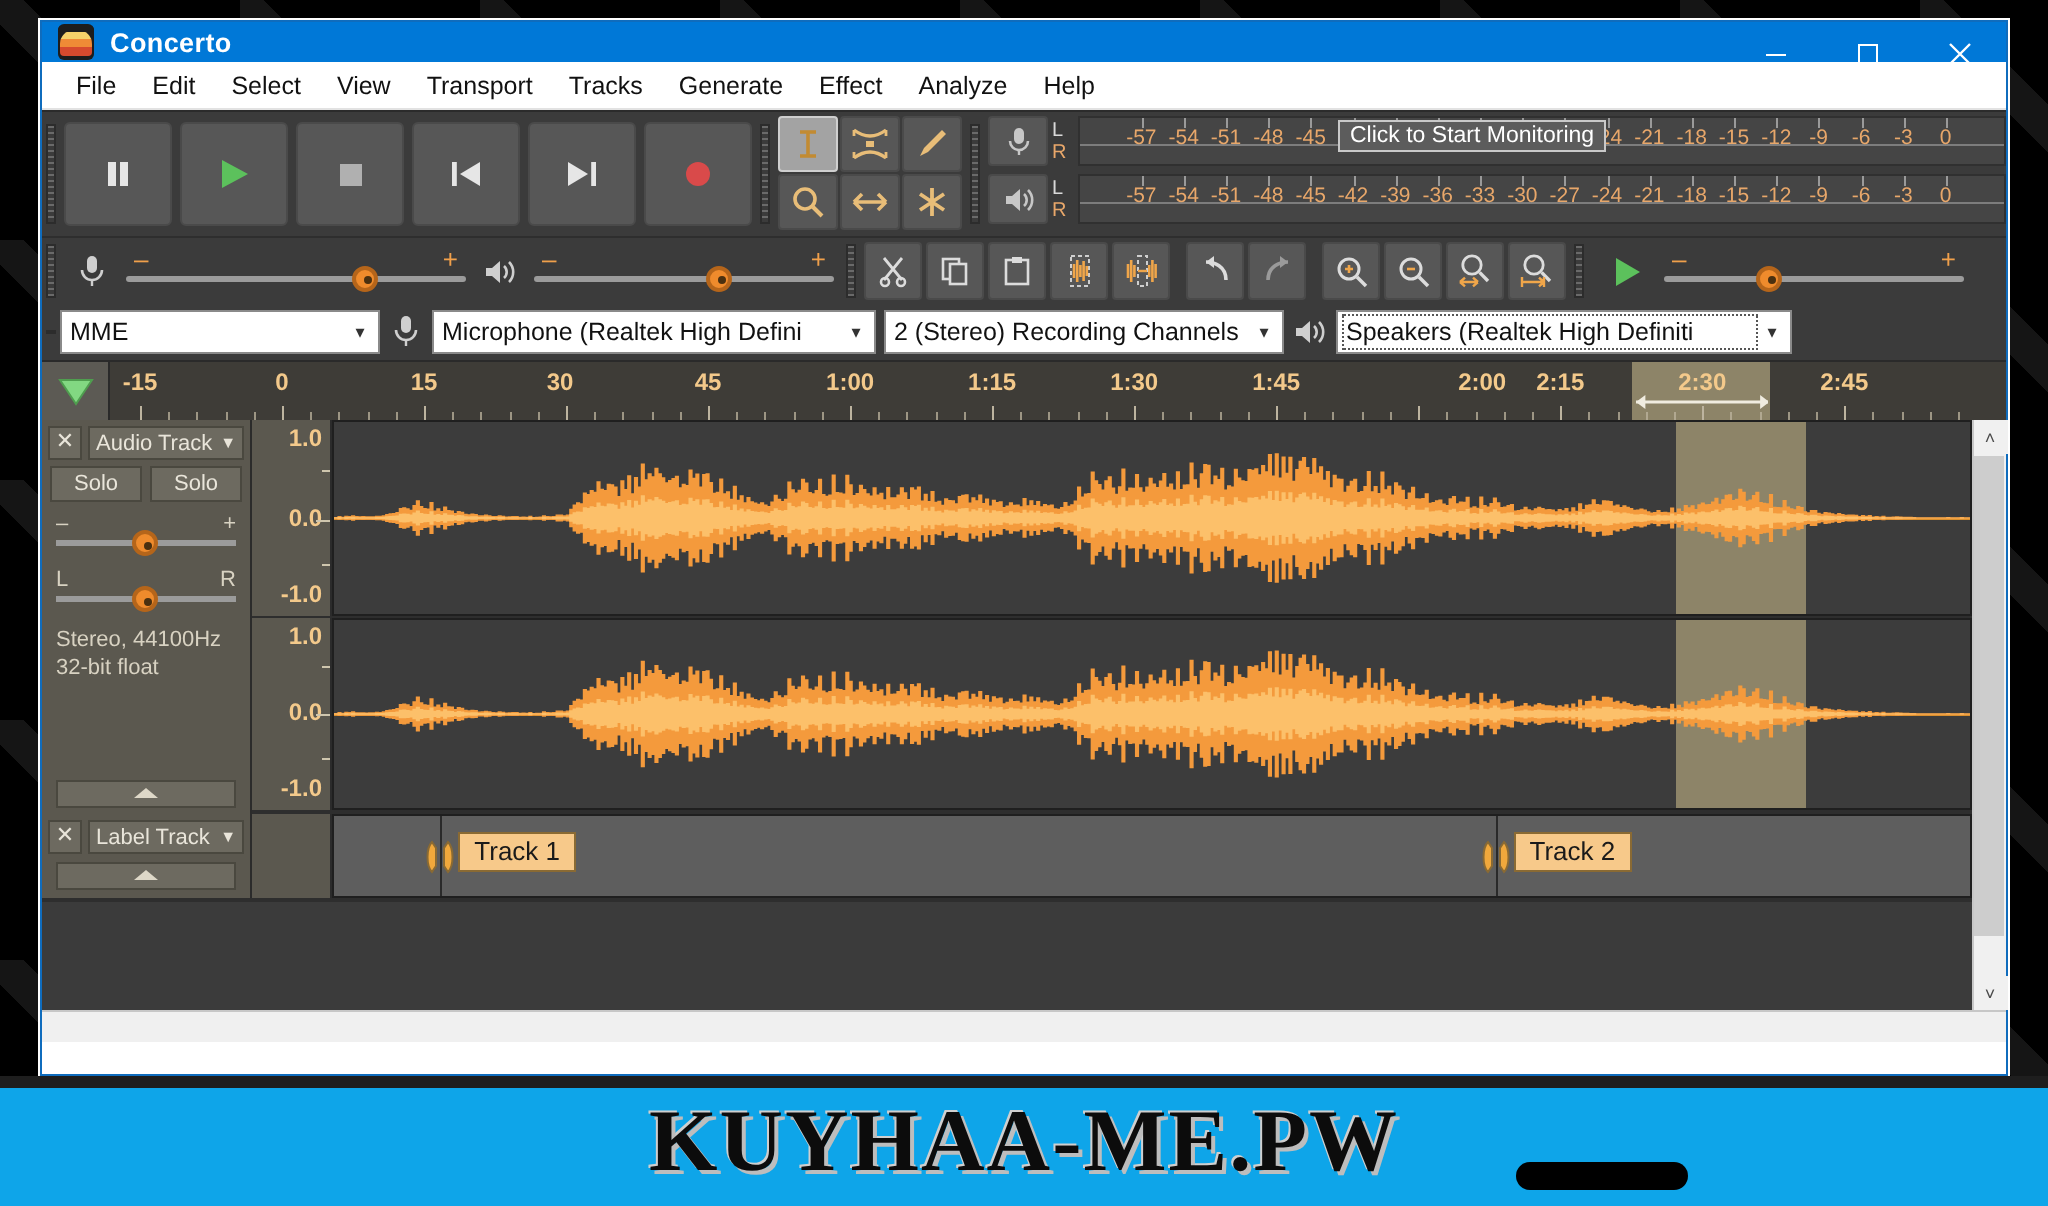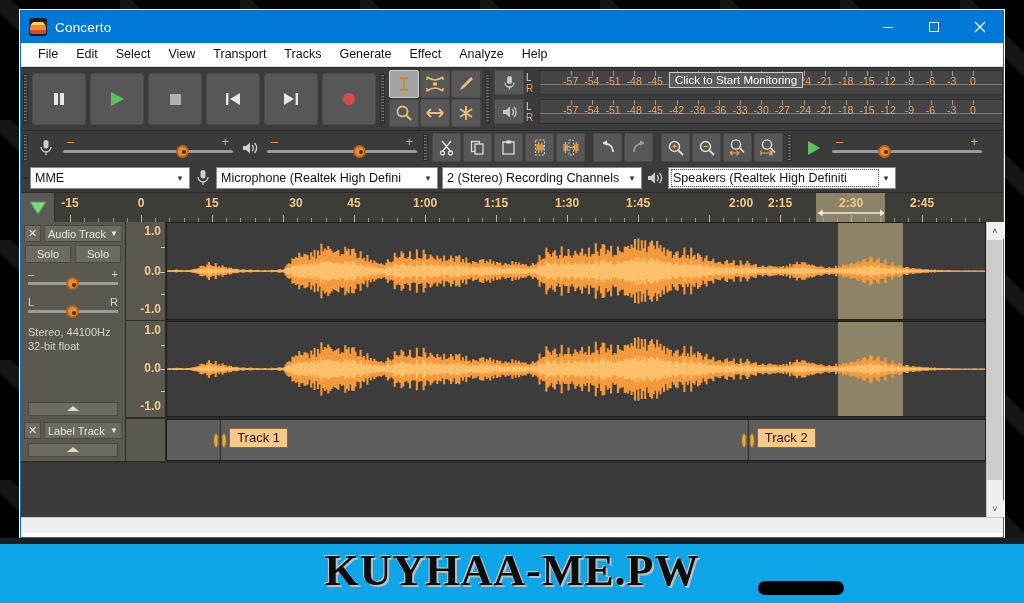--- a/index.html
+++ b/index.html
@@ -19,43 +19,43 @@
   }
   #win {
     position: absolute; left: 20px; top: 10px;
     width: 984px; height: 528px;
     background: #ffffff;
     border: 1px solid #0f6cbd;
     box-shadow: 0 0 0 1px #ffffff;
   }
   
   #titlebar {
-    height: 32px; background: #0078d7; color: #fff;
-    display: flex; align-items: center; position: relative;
+    height: 20px; background: #0078d7; color: #fff;
+    display: flex; align-items: center; position: relative; font-weight: bold;
   }
   #applogo{
     width:18px;height:18px;margin-left:8px;margin-right:8px;flex:0 0 auto;
     border-radius:3px;position:relative;overflow:hidden;
     background:#1d1d1d;
   }
   #applogo .dome{
     position:absolute;left:1px;right:1px;top:3px;height:13px;border-radius:7px 7px 2px 2px;
     background:linear-gradient(#f5d16a 0 33%, #ef8b36 33% 66%, #d64a2e 66% 100%);
   }
   #applogo .band{position:absolute;left:0;right:0;top:1px;height:3px;background:#1d1d1d;border-radius:3px;}
   #apptitle { font-size: 13.5px; letter-spacing: .2px; }
   #wbtns { position: absolute; right: 0; top: 0; display: flex; height: 32px; }
   .wbtn {
     width: 46px; height: 32px; display: flex; align-items: center; justify-content: center;
     color: #fff; font-size: 13px; font-family: "DejaVu Sans", sans-serif;
   }
   .wbtn svg{display:block;}
   
   #menubar {
-    height: 24px; background: #fff; display: flex; 
+    height: 24px; background: #fff; display: flex; align-items: center;
     padding-left: 8px; border-bottom: 1px solid #e2e2e2;
   }
   .menuitem {
     font-size: 12.5px; color: #111; padding: 2px 9px; line-height: 18px;
   }
   
   #toolbars { background: #3b3b3b; border-top:1px solid #2b2b2b; }
   .trow { display: flex; align-items: stretch; background:#3b3b3b; }
   .grip {
     width: 9px; background: #3b3b3b; flex: 0 0 auto;
@@ -618,21 +618,21 @@
           <div class="rl" style="left: 100.213px; height: 4px; opacity: 0.75;"></div>
           <div class="rl" style="left: 114.416px; height: 4px; opacity: 0.75;"></div>
           <div class="rl" style="left: 128.618px; height: 4px; opacity: 0.75;"></div>
           <div class="rl" style="left: 142.82px; height: 4px; opacity: 0.75;"></div>
           <div class="rnum" style="left: 157.022px;">15</div>
           <div class="rl" style="left: 157.022px; height: 7px;"></div>
           <div class="rl" style="left: 171.225px; height: 4px; opacity: 0.75;"></div>
           <div class="rl" style="left: 185.427px; height: 4px; opacity: 0.75;"></div>
           <div class="rl" style="left: 199.629px; height: 4px; opacity: 0.75;"></div>
           <div class="rl" style="left: 213.831px; height: 4px; opacity: 0.75;"></div>
-          <div class="rnum" style="left: 241px;">30</div>
+          <div class="rnum" style="left: 225px;">30</div>
           <div class="rl" style="left: 228.034px; height: 7px;"></div>
           <div class="rl" style="left: 242.236px; height: 4px; opacity: 0.75;"></div>
           <div class="rl" style="left: 256.438px; height: 4px; opacity: 0.75;"></div>
           <div class="rl" style="left: 270.64px; height: 4px; opacity: 0.75;"></div>
           <div class="rl" style="left: 284.843px; height: 4px; opacity: 0.75;"></div>
           <div class="rnum" style="left: 299.045px;">45</div>
           <div class="rl" style="left: 299.045px; height: 7px;"></div>
           <div class="rl" style="left: 313.247px; height: 4px; opacity: 0.75;"></div>
           <div class="rl" style="left: 327.449px; height: 4px; opacity: 0.75;"></div>
           <div class="rl" style="left: 341.652px; height: 4px; opacity: 0.75;"></div>

